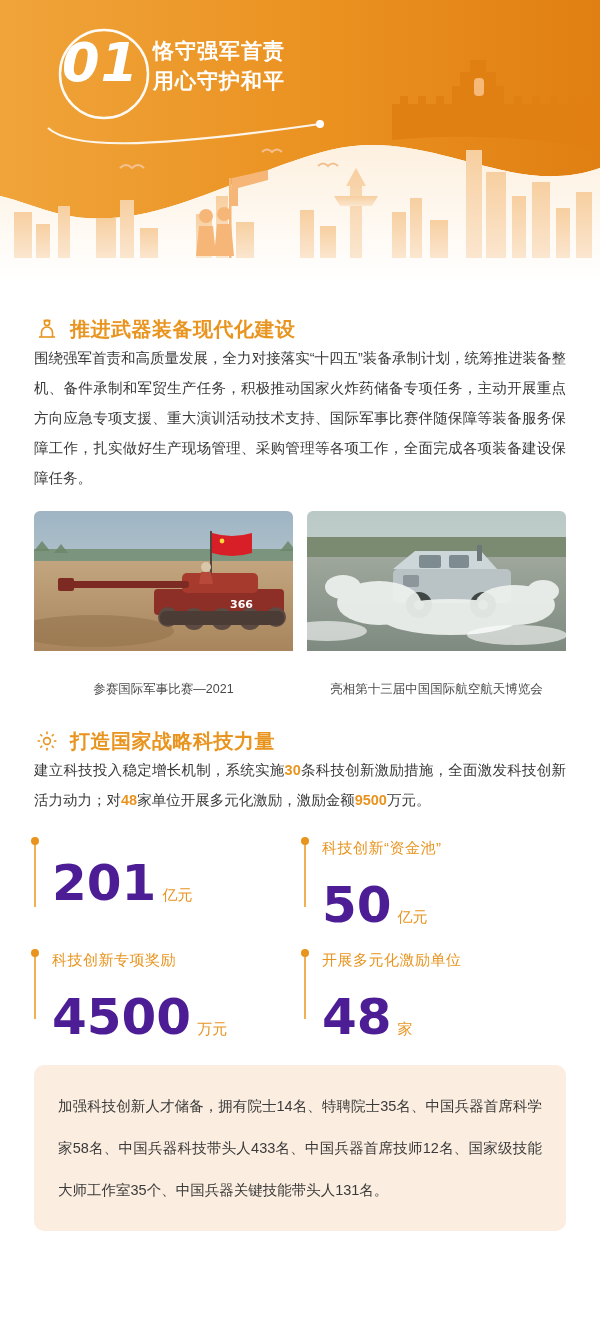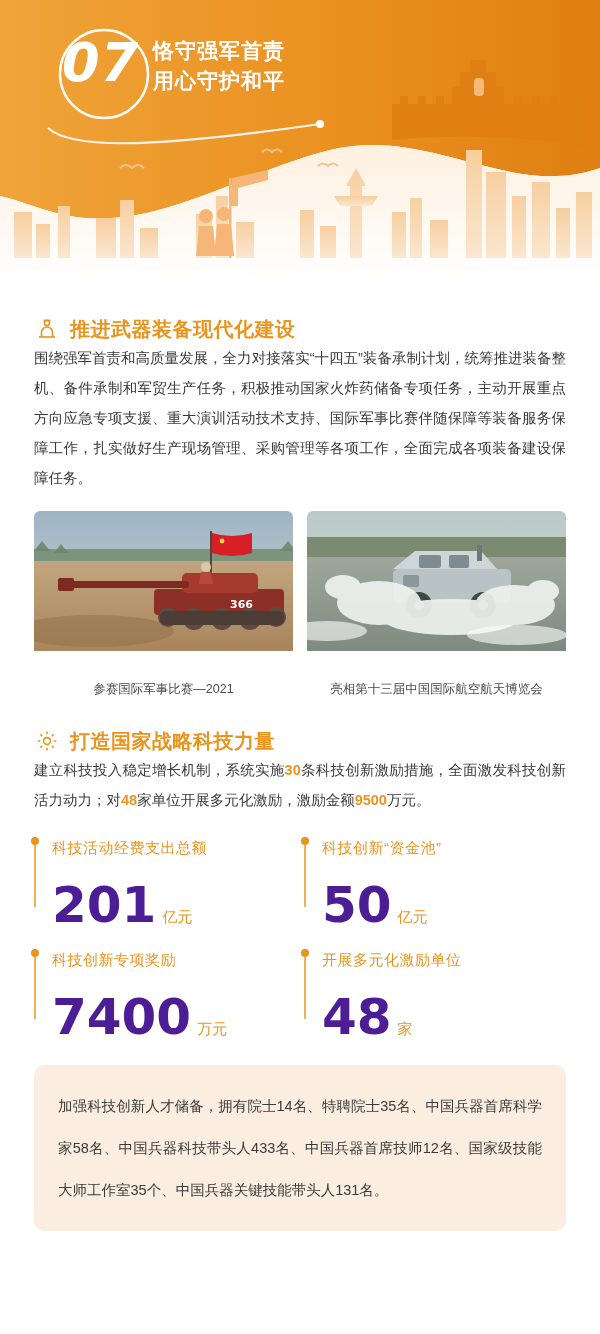--- a/index.html
+++ b/index.html
@@ -236,21 +236,21 @@
         <path d="M120,168 q6,-6 12,0 q6,-6 12,0"></path>
         <path d="M262,152 q5,-5 10,0 q5,-5 10,0"></path>
         <path d="M318,166 q5,-5 10,0 q5,-5 10,0"></path>
       </g>
 
       <circle cx="104" cy="74" r="44" fill="none" stroke="#ffffff" stroke-width="2.5" opacity="0.95"></circle>
       <path d="M48,128 C70,148 140,150 320,124" fill="none" stroke="#ffffff" stroke-width="2" opacity="0.9"></path>
       <circle cx="320" cy="124" r="4" fill="#ffffff"></circle>
     </svg>
 
-    <div class="header-number">07</div>
+    <div class="header-number">01</div>
     <div class="header-titles">
       <div class="l1">恪守强军首责</div>
       <div class="l2">用心守护和平</div>
     </div>
   </div>
 
   <div style="margin-top:34px;">
     <div class="sec-head">
       <span class="ico">
         <svg width="24" height="24" viewBox="0 0 24 24" fill="none" stroke="#e8941f" stroke-width="1.6">
@@ -372,39 +372,38 @@
         </svg>
       </span>
       <span class="txt">打造国家战略科技力量</span>
     </div>
 
     <div class="body-text">建立科技投入稳定增长机制，系统实施<b>30</b>条科技创新激励措施，全面激发科技创新活力动力；对<b>48</b>家单位开展多元化激励，激励金额<b>9500</b>万元。</div>
 
     <div class="stats">
       <div class="stat">
         <span class="dot"></span>
-        <div class="label">科技活动经费支出总额</div>
         <div class="valrow">
           <span class="value">201</span>
           <span class="unit">亿元</span>
         </div>
       </div>
       <div class="stat">
         <span class="dot"></span>
         <div class="label">科技创新“资金池”</div>
         <div class="valrow">
           <span class="value">50</span>
           <span class="unit">亿元</span>
         </div>
       </div>
       <div class="stat">
         <span class="dot"></span>
         <div class="label">科技创新专项奖励</div>
         <div class="valrow">
-          <span class="value">7400</span>
+          <span class="value">4500</span>
           <span class="unit">万元</span>
         </div>
       </div>
       <div class="stat">
         <span class="dot"></span>
         <div class="label">开展多元化激励单位</div>
         <div class="valrow">
           <span class="value">48</span>
           <span class="unit">家</span>
         </div>

